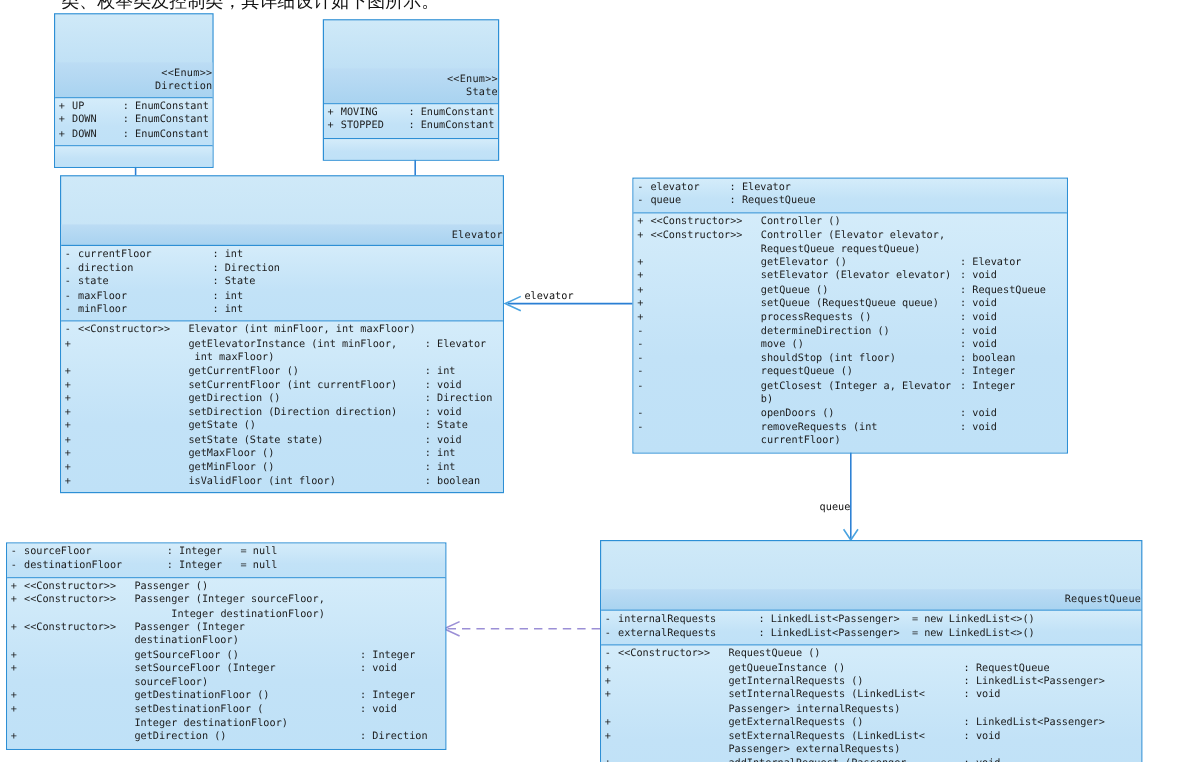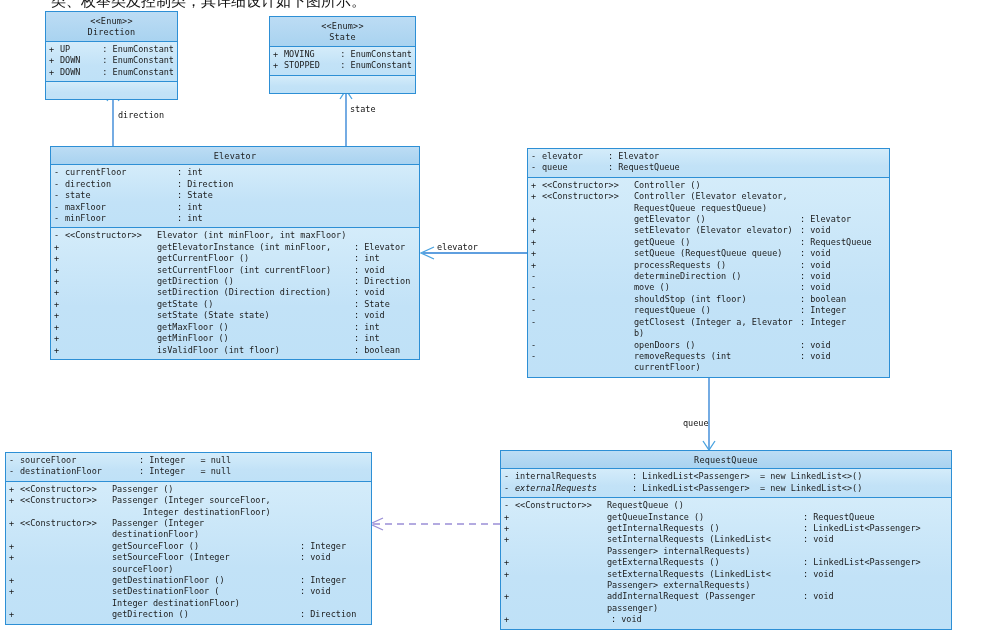--- a/index.html
+++ b/index.html
@@ -42,22 +42,23 @@
     box-sizing: border-box;
     border: 1px solid #2d8fd5;
     background: linear-gradient(to bottom, #cfe9f8 0%, #bfe0f5 35%, #c9e6f9 100%);
     font-size: 8.5px;
     line-height: 11.4px;
   }
   .uml-header {
     box-sizing: border-box;
     border-bottom: 1px solid #2d8fd5;
     background: linear-gradient(to bottom, #bcdcf4 0%, #a9d3f0 100%);
-    text-align: center;
+    text-align: right;
     padding: 4px 0 2px 0;
+    margin-top: 40px;
   }
   .uml-header .stereo,
   .uml-header .cname {
     display: block;
     font-size: 8.5px;
     line-height: 11.4px;
     letter-spacing: 0.2px;
   }
   .uml-compartment {
     box-sizing: border-box;
@@ -207,20 +208,21 @@
   <div class="uml-compartment" id="elevator-attrs">
       <div class="member"><span class="m-vis">-</span><span class="m-sig" style="flex: 0 0 108px;">currentFloor</span><span class="m-type">: int</span></div>
       <div class="member"><span class="m-vis">-</span><span class="m-sig" style="flex: 0 0 108px;">direction</span><span class="m-type">: Direction</span></div>
       <div class="member"><span class="m-vis">-</span><span class="m-sig" style="flex: 0 0 108px;">state</span><span class="m-type">: State</span></div>
       <div class="member"><span class="m-vis">-</span><span class="m-sig" style="flex: 0 0 108px;">maxFloor</span><span class="m-type">: int</span></div>
       <div class="member"><span class="m-vis">-</span><span class="m-sig" style="flex: 0 0 108px;">minFloor</span><span class="m-type">: int</span></div>
     </div>
   <div class="uml-compartment last" id="elevator-ops">
       <div class="member"><span class="m-vis">-</span><span class="m-stereo" style="flex: 0 0 92px;">&lt;&lt;Constructor&gt;&gt;</span><span class="m-sig">Elevator (int minFloor, int maxFloor)</span><span class="m-type" style="flex: 0 0 62px;"></span></div>
       <div class="member"><span class="m-vis">+</span><span class="m-stereo" style="flex: 0 0 92px;"></span><span class="m-sig">getElevatorInstance (int minFloor,</span><span class="m-type" style="flex: 0 0 62px;">: Elevator</span></div>
+      <div class="member cont"><span class="m-vis"></span><span class="m-stereo" style="flex: 0 0 92px;"></span><span class="m-sig"> int maxFloor)</span><span class="m-type" style="flex: 0 0 62px;"></span></div>
       <div class="member"><span class="m-vis">+</span><span class="m-stereo" style="flex: 0 0 92px;"></span><span class="m-sig">getCurrentFloor ()</span><span class="m-type" style="flex: 0 0 62px;">: int</span></div>
       <div class="member"><span class="m-vis">+</span><span class="m-stereo" style="flex: 0 0 92px;"></span><span class="m-sig">setCurrentFloor (int currentFloor)</span><span class="m-type" style="flex: 0 0 62px;">: void</span></div>
       <div class="member"><span class="m-vis">+</span><span class="m-stereo" style="flex: 0 0 92px;"></span><span class="m-sig">getDirection ()</span><span class="m-type" style="flex: 0 0 62px;">: Direction</span></div>
       <div class="member"><span class="m-vis">+</span><span class="m-stereo" style="flex: 0 0 92px;"></span><span class="m-sig">setDirection (Direction direction)</span><span class="m-type" style="flex: 0 0 62px;">: void</span></div>
       <div class="member"><span class="m-vis">+</span><span class="m-stereo" style="flex: 0 0 92px;"></span><span class="m-sig">getState ()</span><span class="m-type" style="flex: 0 0 62px;">: State</span></div>
       <div class="member"><span class="m-vis">+</span><span class="m-stereo" style="flex: 0 0 92px;"></span><span class="m-sig">setState (State state)</span><span class="m-type" style="flex: 0 0 62px;">: void</span></div>
       <div class="member"><span class="m-vis">+</span><span class="m-stereo" style="flex: 0 0 92px;"></span><span class="m-sig">getMaxFloor ()</span><span class="m-type" style="flex: 0 0 62px;">: int</span></div>
       <div class="member"><span class="m-vis">+</span><span class="m-stereo" style="flex: 0 0 92px;"></span><span class="m-sig">getMinFloor ()</span><span class="m-type" style="flex: 0 0 62px;">: int</span></div>
       <div class="member"><span class="m-vis">+</span><span class="m-stereo" style="flex: 0 0 92px;"></span><span class="m-sig">isValidFloor (int floor)</span><span class="m-type" style="flex: 0 0 62px;">: boolean</span></div>
     </div>
@@ -268,21 +270,21 @@
       <div class="member"><span class="m-vis">+</span><span class="m-stereo" style="flex: 0 0 92px;"></span><span class="m-sig">getDirection ()</span><span class="m-type" style="flex: 0 0 68px;">: Direction</span></div>
     </div>
 </div>
 
 <div class="uml-class" style="left:500px; top:450px; width:452px;">
   <div class="uml-header">
     <span class="cname">RequestQueue</span>
   </div>
   <div class="uml-compartment" id="requestqueue-attrs">
       <div class="member"><span class="m-vis">-</span><span class="m-sig" style="flex: 0 0 113px;">internalRequests</span><span class="m-type">: LinkedList&lt;Passenger&gt;  = new LinkedList&lt;&gt;()</span></div>
-      <div class="member"><span class="m-vis">-</span><span class="m-sig" style="flex: 0 0 113px; font-style: italic;">externalRequests</span><span class="m-type">: LinkedList&lt;Passenger&gt;  = new LinkedList&lt;&gt;()</span></div>
+      <div class="member"><span class="m-vis">-</span><span class="m-sig" style="flex: 0 0 113px;">externalRequests</span><span class="m-type">: LinkedList&lt;Passenger&gt;  = new LinkedList&lt;&gt;()</span></div>
     </div>
   <div class="uml-compartment last" id="requestqueue-ops">
       <div class="member"><span class="m-vis">-</span><span class="m-stereo" style="flex: 0 0 92px;">&lt;&lt;Constructor&gt;&gt;</span><span class="m-sig">RequestQueue ()</span><span class="m-type" style="flex: 0 0 145px;"></span></div>
       <div class="member"><span class="m-vis">+</span><span class="m-stereo" style="flex: 0 0 92px;"></span><span class="m-sig">getQueueInstance ()</span><span class="m-type" style="flex: 0 0 145px;">: RequestQueue</span></div>
       <div class="member"><span class="m-vis">+</span><span class="m-stereo" style="flex: 0 0 92px;"></span><span class="m-sig">getInternalRequests ()</span><span class="m-type" style="flex: 0 0 145px;">: LinkedList&lt;Passenger&gt;</span></div>
       <div class="member"><span class="m-vis">+</span><span class="m-stereo" style="flex: 0 0 92px;"></span><span class="m-sig">setInternalRequests (LinkedList&lt;</span><span class="m-type" style="flex: 0 0 145px;">: void</span></div>
       <div class="member cont"><span class="m-vis"></span><span class="m-stereo" style="flex: 0 0 92px;"></span><span class="m-sig">Passenger&gt; internalRequests)</span><span class="m-type" style="flex: 0 0 145px;"></span></div>
       <div class="member"><span class="m-vis">+</span><span class="m-stereo" style="flex: 0 0 92px;"></span><span class="m-sig">getExternalRequests ()</span><span class="m-type" style="flex: 0 0 145px;">: LinkedList&lt;Passenger&gt;</span></div>
       <div class="member"><span class="m-vis">+</span><span class="m-stereo" style="flex: 0 0 92px;"></span><span class="m-sig">setExternalRequests (LinkedList&lt;</span><span class="m-type" style="flex: 0 0 145px;">: void</span></div>
       <div class="member cont"><span class="m-vis"></span><span class="m-stereo" style="flex: 0 0 92px;"></span><span class="m-sig">Passenger&gt; externalRequests)</span><span class="m-type" style="flex: 0 0 145px;"></span></div>

